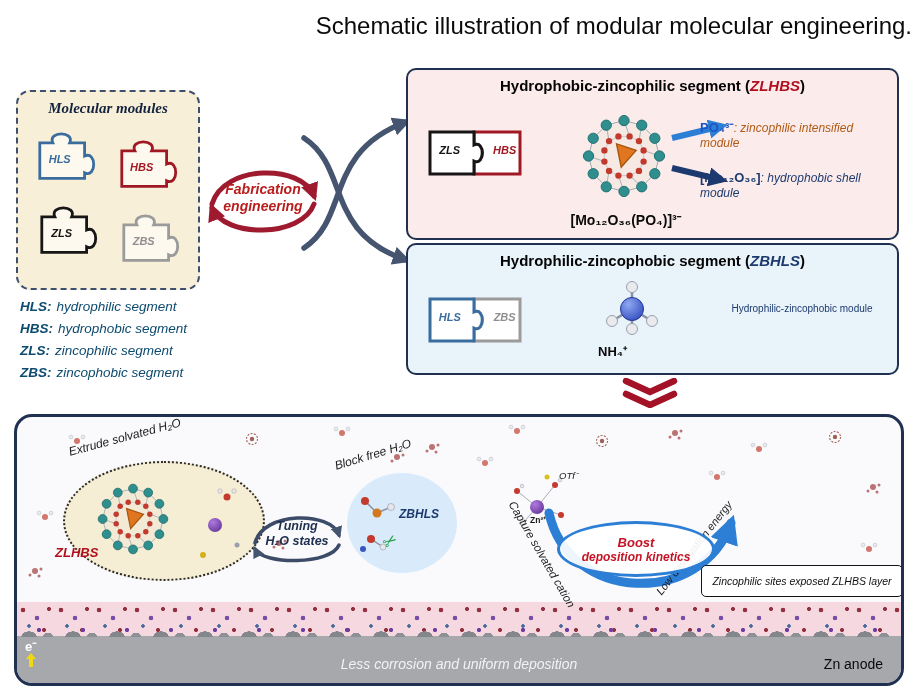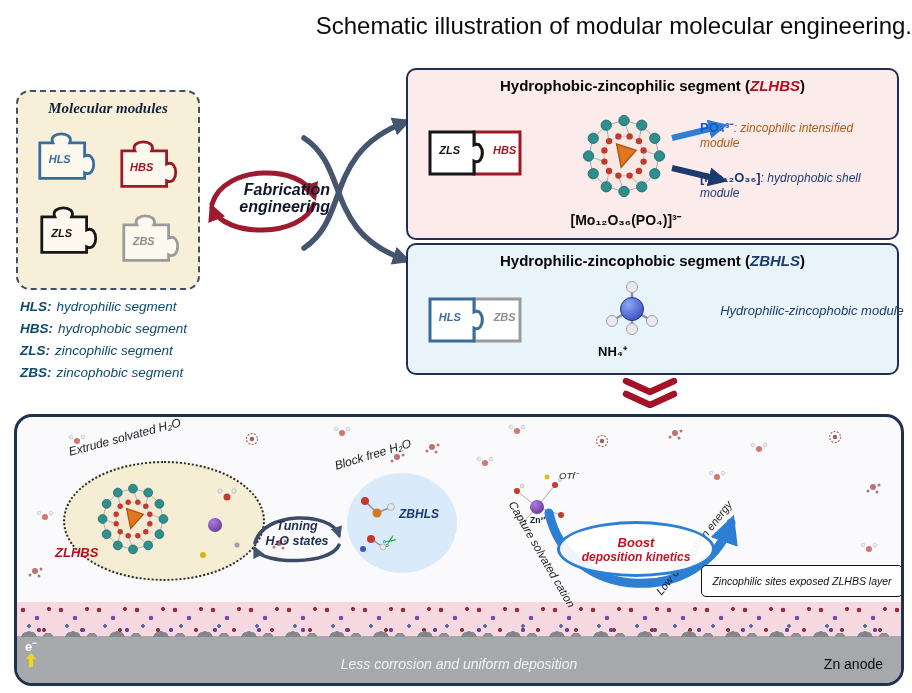--- a/index.html
+++ b/index.html
@@ -12,40 +12,40 @@
   .piece{position:absolute;width:66px;height:56px}
   .piece svg{position:absolute;left:0;top:0}
   .plabel{position:absolute;font-style:italic;font-weight:bold;font-size:11px;text-align:center}
   .piece .plabel{left:4%;top:30%;width:76%;height:50%;display:flex;align-items:center;justify-content:center}
   .c-hls{color:#3a6d9e}.c-hbs{color:#a01824}.c-zls{color:#161616}.c-zbs{color:#8f8f8f}
   .legend{position:absolute;left:20px;top:296px;font-size:13.5px;line-height:22px;color:#0c4a6e}
   .legend .ab{font-weight:bold;font-style:italic}
   .legend .ds{font-style:italic;margin-left:5px}
   
   .fab{position:absolute;left:196px;top:152px;width:134px;height:96px}
-  .fab-text{position:absolute;top:29px;width:100%;text-align:right;font-style:italic;font-weight:bold;font-size:16px;color:#0f172a;line-height:17px}
+  .fab-text{position:absolute;top:29px;width:100%;text-align:center;font-style:italic;font-weight:bold;font-size:14px;color:#b91c1c;line-height:17px}
   
   .rpanel{position:absolute;border:2px solid #1f3050;border-radius:10px}
   .p1{left:406px;top:68px;width:489px;height:168px;background:#fcebeb}
   .p2{left:406px;top:243px;width:489px;height:128px;background:#e9f3fa}
   .ptitle{position:absolute;top:7px;width:100%;text-align:center;font-size:15px;font-weight:bold;color:#050505}
   .acc-red{color:#b01020;font-style:italic}
   .acc-navy{color:#1c3a6e;font-style:italic}
   .joined{position:absolute;width:112px;height:60px}
   .joined .plabel{top:36%}
   .jl{left:5%;width:36%}.jr{left:53%;width:38%}
   .po4line{position:absolute;left:292px;top:50px;width:194px;font-size:12px;line-height:15px}
   .po4term{font-weight:bold;color:#1a56c4;font-size:13px}
   .po4desc{font-style:italic;color:#b05a14}
   .moline{position:absolute;left:292px;top:100px;width:194px;font-size:12px;line-height:15px}
   .moterm{font-weight:bold;color:#1c3a6e;font-size:13px}
   .modesc{font-style:italic;color:#1c3a6e}
   .formula{position:absolute;left:118px;top:140px;width:200px;text-align:center;font-weight:bold;font-size:14px;color:#0a0a0a}
   .nh4label{position:absolute;left:190px;top:97px;width:66px;font-weight:bold;font-size:13px;color:#0a0a0a}
-  .moddesc2{position:absolute;left:310px;top:58px;width:188px;text-align:center;font-style:italic;font-size:13px;color:#1c3a6e}
+  .moddesc2{position:absolute;left:300px;top:58px;width:188px;text-align:center;font-size:10px;color:#1c3a6e}
   .chev{position:absolute;left:622px;top:378px}
   
   .bpanel{position:absolute;left:14px;top:414px;width:884px;height:266px;border:3px solid #1f3050;border-radius:18px;background:#fafafc;overflow:hidden}
   .pinkstrip{position:absolute;left:0;right:0;top:185px;height:34px;background-color:#f6d9e0;
     background-image:radial-gradient(circle at 6px 8px,#93303f 2px,transparent 2.6px),
       radial-gradient(circle at 20px 16px,#7a4aa8 2px,transparent 2.6px),
       radial-gradient(circle at 32px 7px,#93303f 1.7px,transparent 2.3px),
       radial-gradient(circle at 12px 24px,#4a6a9c 1.5px,transparent 2.1px),
       radial-gradient(circle at 27px 28px,#93303f 1.7px,transparent 2.3px);
     background-size:38px 34px}

